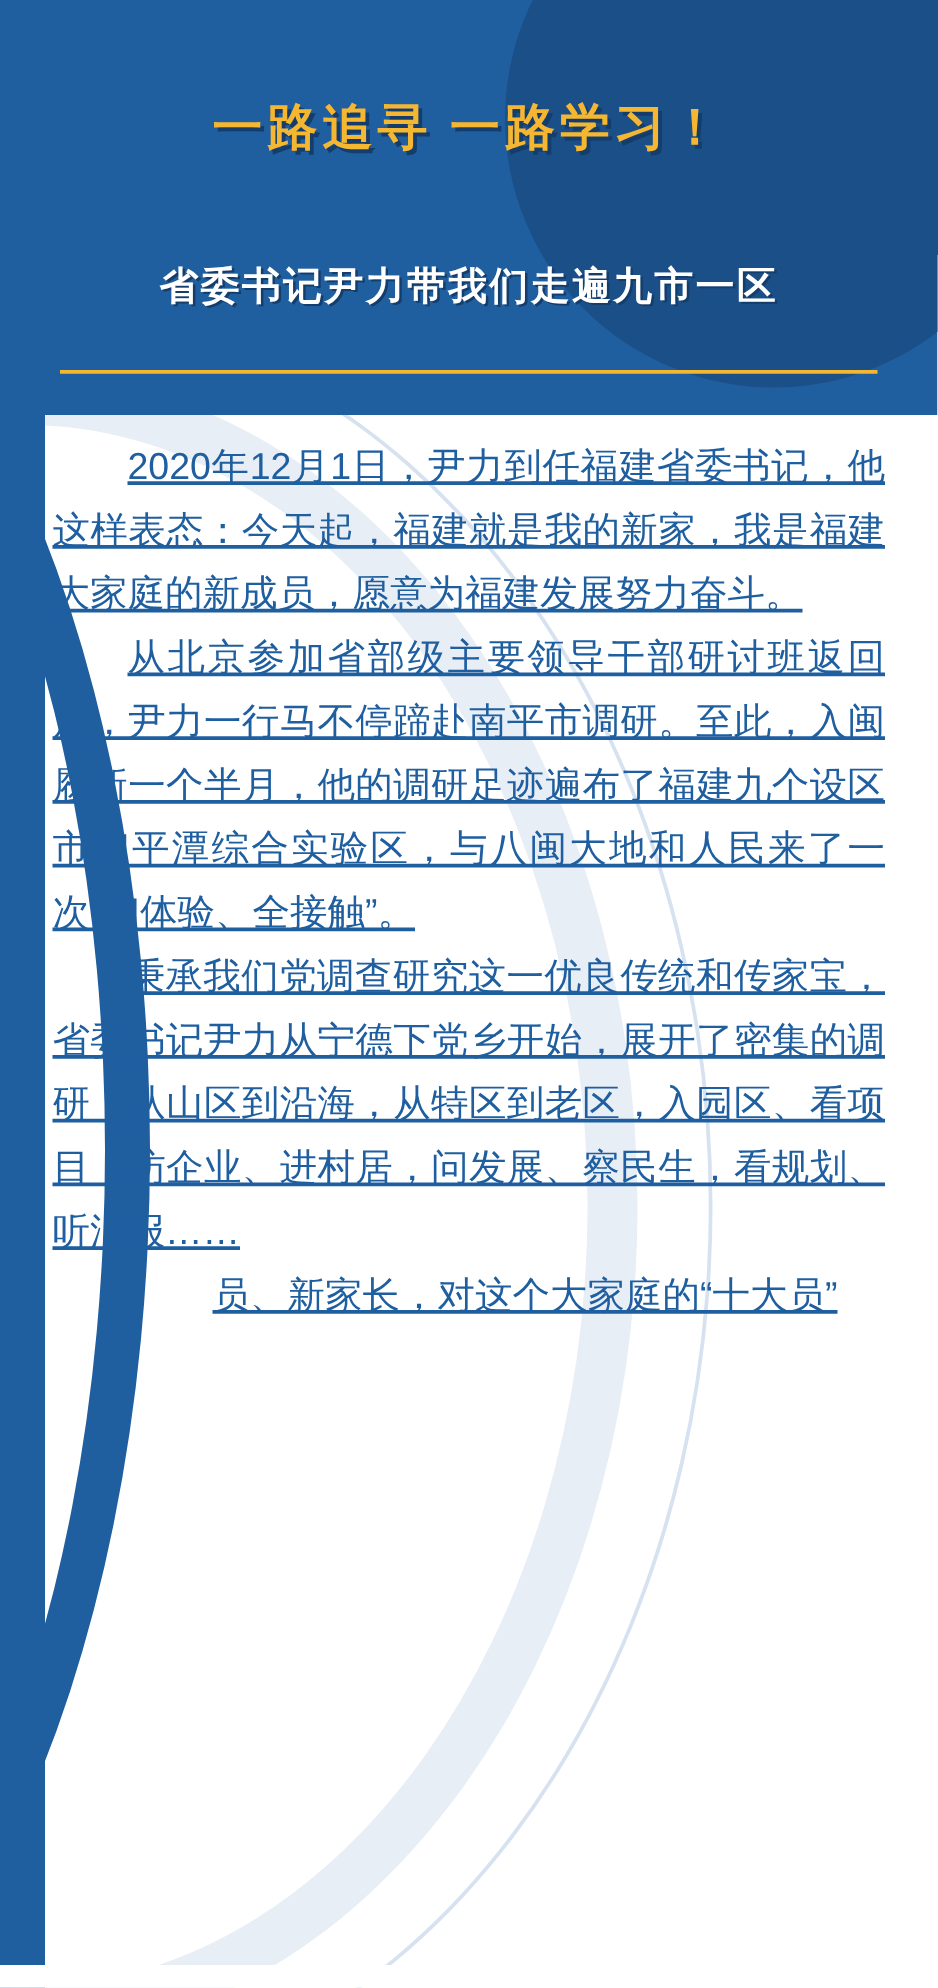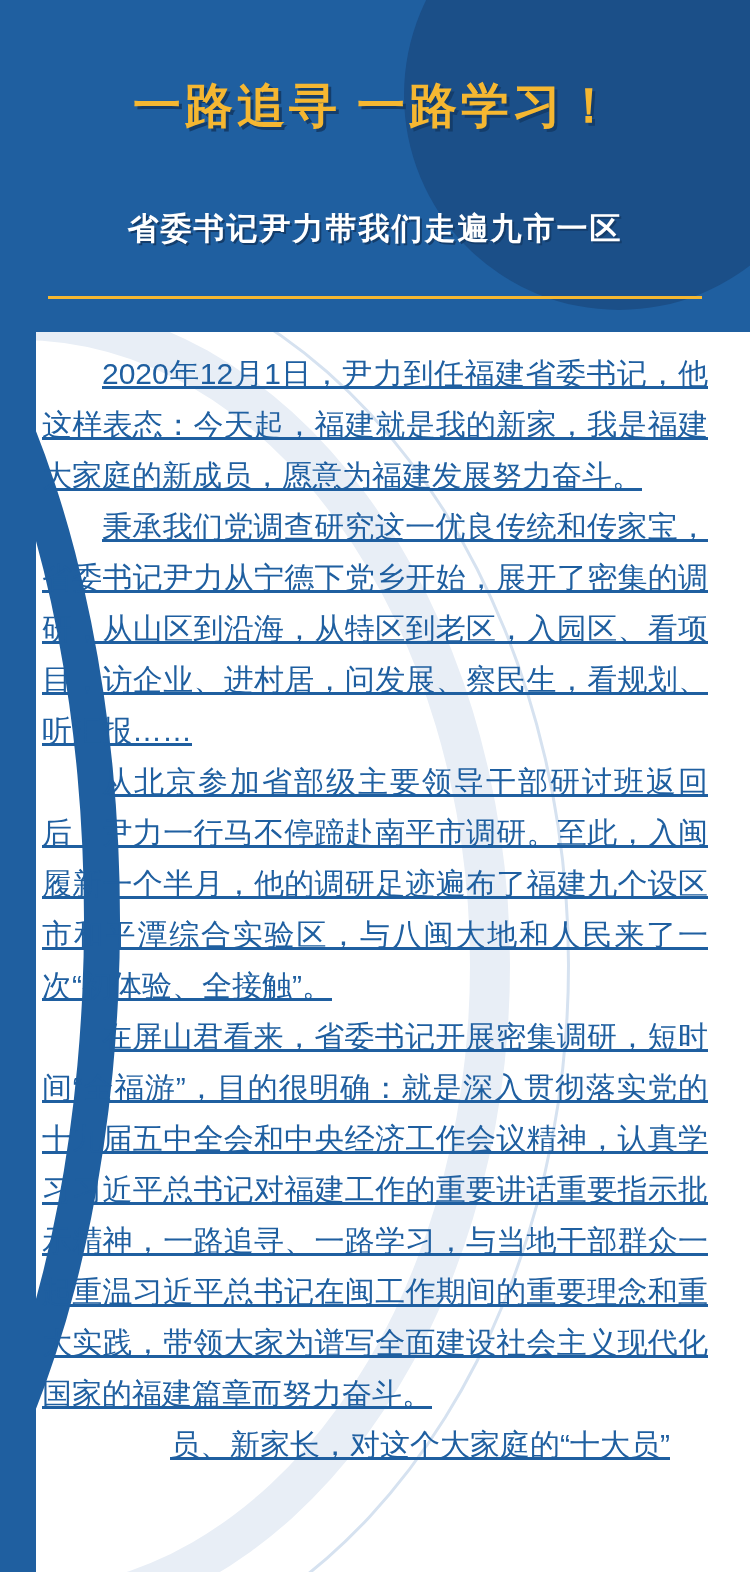--- a/index.html
+++ b/index.html
@@ -95,21 +95,21 @@
     height: 332px;
   }
   .title-main {
     position: absolute;
     left: 0;
     top: 74px;
     width: 750px;
     text-align: center;
     font-family: "Liberation Serif", serif;
     font-weight: bold;
-    font-size: 48px;
+    font-size: 40px;
     letter-spacing: 4px;
     color: #f5b731;
     text-shadow: 3px 3px 0 #143d6b;
     white-space: nowrap;
   }
   .title-sub {
     position: absolute;
     left: 0;
     top: 208px;
     width: 750px;
@@ -164,20 +164,19 @@
   <div class="bg-bottom-band"></div>
 
   <div class="header">
     <div class="title-main">一路追寻  一路学习！</div>
     <div class="title-sub">省委书记尹力带我们走遍九市一区</div>
     <div class="title-rule"></div>
   </div>
 
   <div class="article">
     <p>2020年12月1日，尹力到任福建省委书记，他这样表态：今天起，福建就是我的新家，我是福建大家庭的新成员，愿意为福建发展努力奋斗。</p>
+    <p>从北京参加省部级主要领导干部研讨班返回后，尹力一行马不停蹄赴南平市调研。至此，入闽履新一个半月，他的调研足迹遍布了福建九个设区市和平潭综合实验区，与八闽大地和人民来了一次“初体验、全接触”。</p>
     <p>秉承我们党调查研究这一优良传统和传家宝，省委书记尹力从宁德下党乡开始，展开了密集的调研，从山区到沿海，从特区到老区，入园区、看项目，访企业、进村居，问发展、察民生，看规划、听汇报……</p>
-    <p>从北京参加省部级主要领导干部研讨班返回后，尹力一行马不停蹄赴南平市调研。至此，入闽履新一个半月，他的调研足迹遍布了福建九个设区市和平潭综合实验区，与八闽大地和人民来了一次“初体验、全接触”。</p>
-    <p>在屏山君看来，省委书记开展密集调研，短时间“全福游”，目的很明确：就是深入贯彻落实党的十九届五中全会和中央经济工作会议精神，认真学习习近平总书记对福建工作的重要讲话重要指示批示精神，一路追寻、一路学习，与当地干部群众一起重温习近平总书记在闽工作期间的重要理念和重大实践，带领大家为谱写全面建设社会主义现代化国家的福建篇章而努力奋斗。</p>
     <p class="tail-r2">员、新家长，对这个大家庭的“十大员”</p>
 
   </div>
 
 </div>
 
 </body></html>

